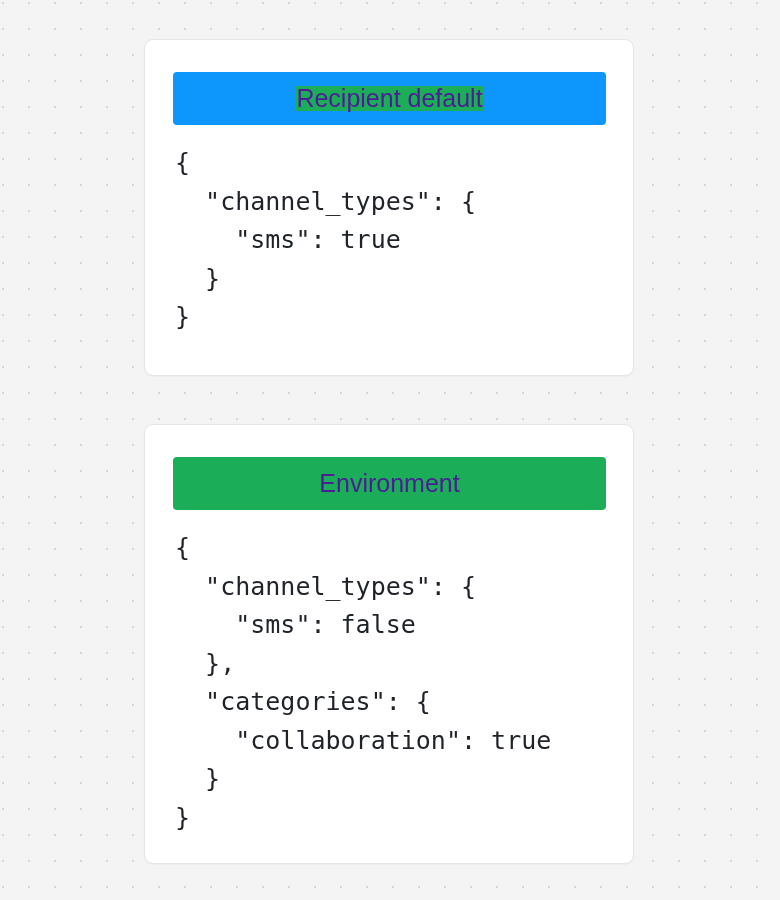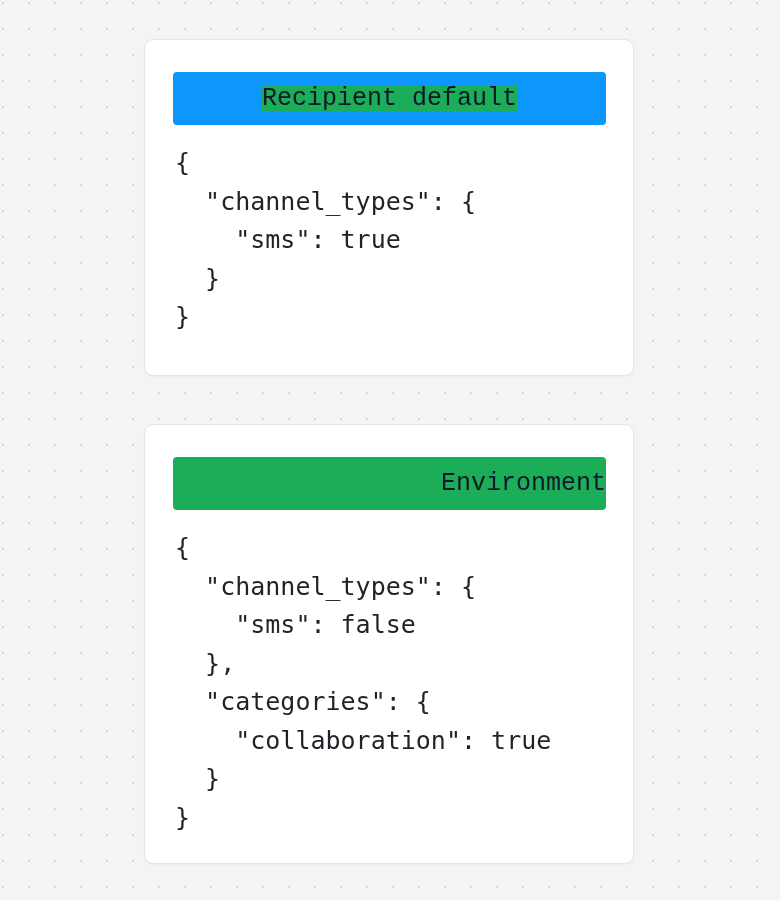--- a/index.html
+++ b/index.html
@@ -43,30 +43,30 @@
     top: 32px;
     width: 433px;
     height: 53px;
     border-radius: 4px;
     display: flex;
     align-items: center;
     justify-content: center;
   }
 
   .card-header-label {
-    color: #0f172a;
-    font-family: Liberation Mono, monospace;
+    color: #4c1d95;
+    font-family: Liberation Sans, sans-serif;
     font-size: 25px;
     line-height: 25px;
     letter-spacing: 0;
     white-space: pre;
   }
 
   .header-blue { background-color: #0d96fb; }
-  .header-green { background-color: #1bad58; justify-content: flex-end; }
+  .header-green { background-color: #1bad58; }
 
   .json-block {
     position: absolute;
     left: 30px;
     top: 104px;
     margin: 0;
     padding: 0;
     color: #1f2328;
     font-family: "DejaVu Sans Mono", "Liberation Mono", monospace;
     font-size: 25px;

